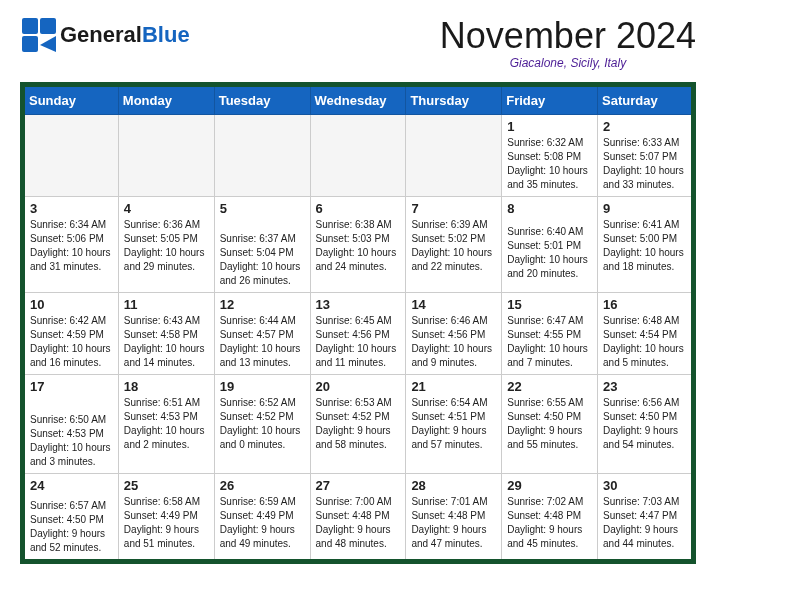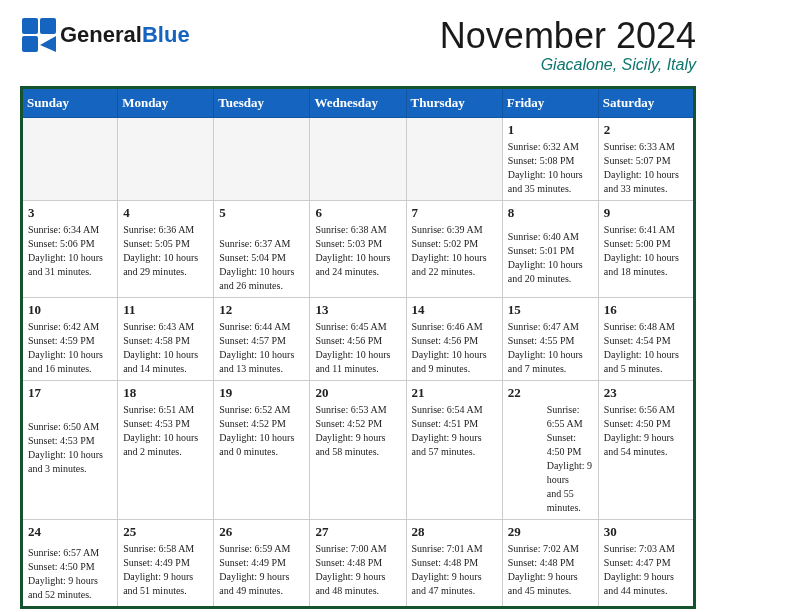--- a/index.html
+++ b/index.html
@@ -35,29 +35,29 @@
     .title-block {
       text-align: right;
     }
     .month-title {
       font-size: 36px;
       font-weight: 300;
       color: #1a1a1a;
       line-height: 1.1;
     }
     .location {
-      font-size: 16px;
-      color: #0f766e;
+      font-size: 12px;
+      color: #4c1d95;
       font-style: italic;
+      text-align: center;
     }
     .calendar {
       width: 100%;
       border-collapse: collapse;
-      border: 3px solid #14532d;
-      font-family: Liberation Serif, serif;
+      border: 5px solid #14532d;
     }
     .calendar th {
       background: #1565c0;
       color: #fff;
       font-size: 13px;
       padding: 6px 4px;
       text-align: left;
       border: 1px solid #1255a0;
       font-weight: bold;
     }
@@ -290,21 +290,21 @@
           </td>
           <td>
             <span class="day-num">21</span>
             <div class="day-info" style="white-space: pre-line;">Sunrise: 6:54 AM
 Sunset: 4:51 PM
 Daylight: 9 hours
 and 57 minutes.</div>
           </td>
           <td>
             <span class="day-num">22</span>
-            <div class="day-info" style="white-space: pre-line; margin-left: 39px;">Sunrise: 6:55 AM
+            <div class="day-info" style="white-space: pre-line;">Sunrise: 6:55 AM
 Sunset: 4:50 PM
 Daylight: 9 hours
 and 55 minutes.</div>
           </td>
           <td>
             <span class="day-num">23</span>
             <div class="day-info" style="white-space: pre-line;">Sunrise: 6:56 AM
 Sunset: 4:50 PM
 Daylight: 9 hours
 and 54 minutes.</div>

